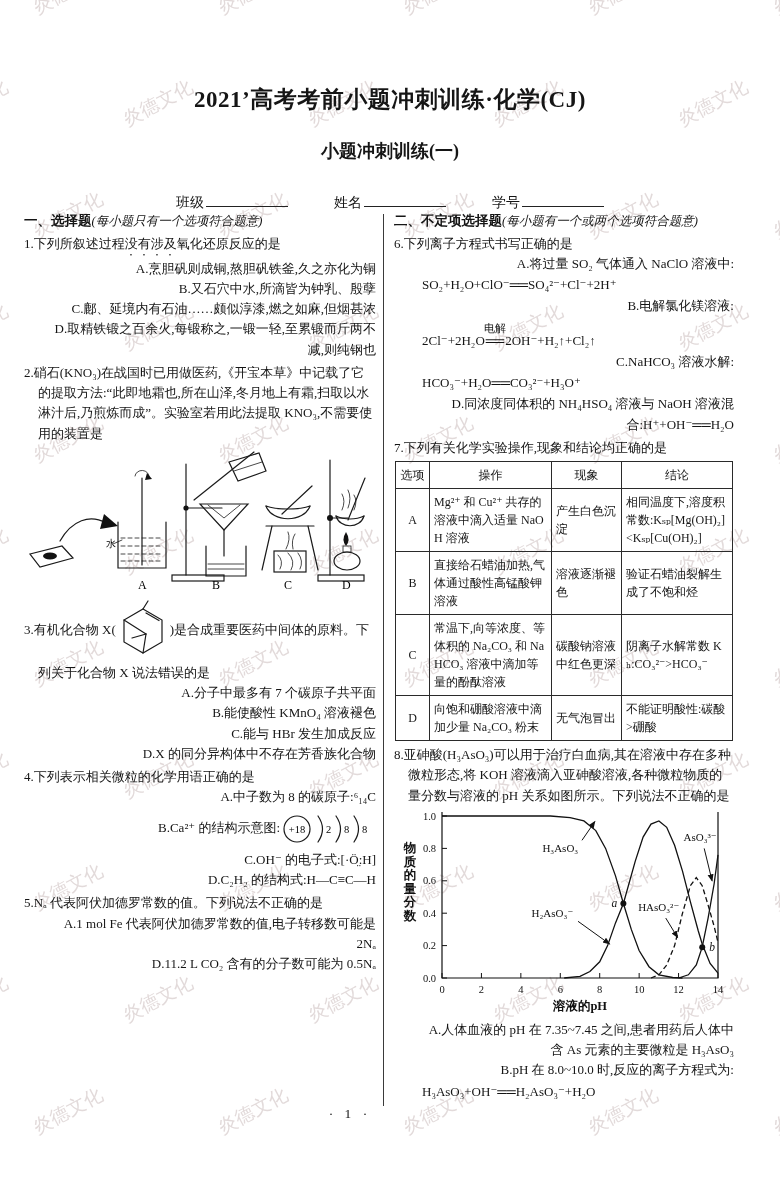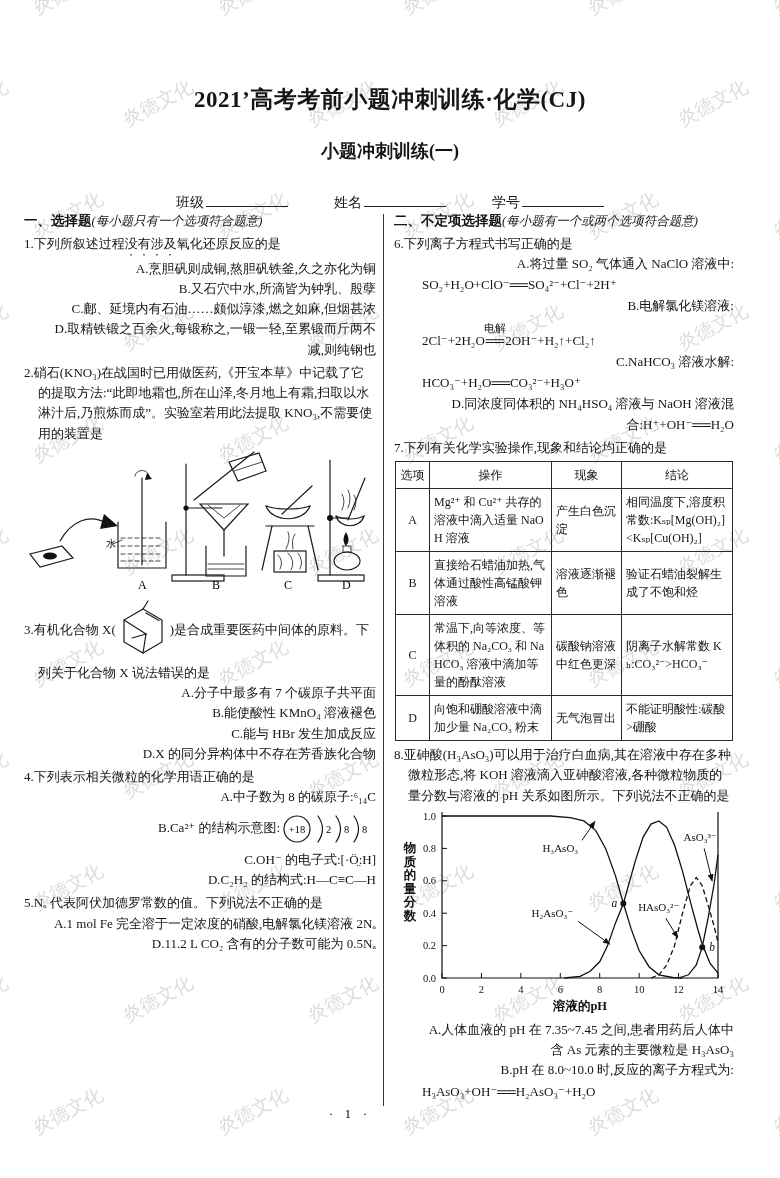--- a/index.html
+++ b/index.html
@@ -227,21 +227,21 @@
             <text x="64" y="22.5" font-size="10.5">8</text>
             <path class="lineart" d="M74,6 q9,13 0,26"></path>
             <text x="82" y="22.5" font-size="10.5">8</text>
           </svg></p>
       <p class="opt">C.OH⁻ 的电子式:[·Ö̤:H]</p>
       <p class="opt">D.C₂H₂ 的结构式:H—C≡C—H</p>
     </div>
 
     <div class="q">
       <p class="stem"><span>5.</span><span>Nₐ 代表阿伏加德罗常数的值。下列说法不正确的是</span></p>
-      <p class="opt">A.1 mol Fe 完全溶于一定浓度的硝酸,电解氯化镁溶液 2Nₐ</p>
+      <p class="opt">A.1 mol Fe 代表阿伏加德罗常数的值,电子转移数可能是 2Nₐ</p>
       <p class="opt">D.11.2 L CO₂ 含有的分子数可能为 0.5Nₐ</p>
     </div>
   </div>
 
   <div class="col col-right">
     <p class="sec"><b>二、不定项选择题</b><span class="note">(每小题有一个或两个选项符合题意)</span></p>
 
     <div class="q">
       <p class="stem"><span>6.</span><span>下列离子方程式书写正确的是</span></p>
       <p class="opt">A.将过量 SO₂ 气体通入 NaClO 溶液中:</p>

